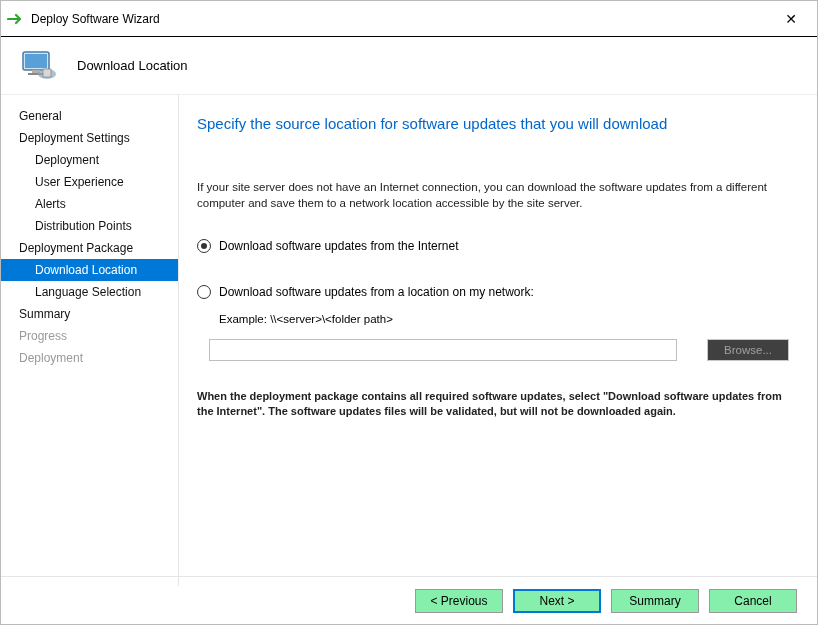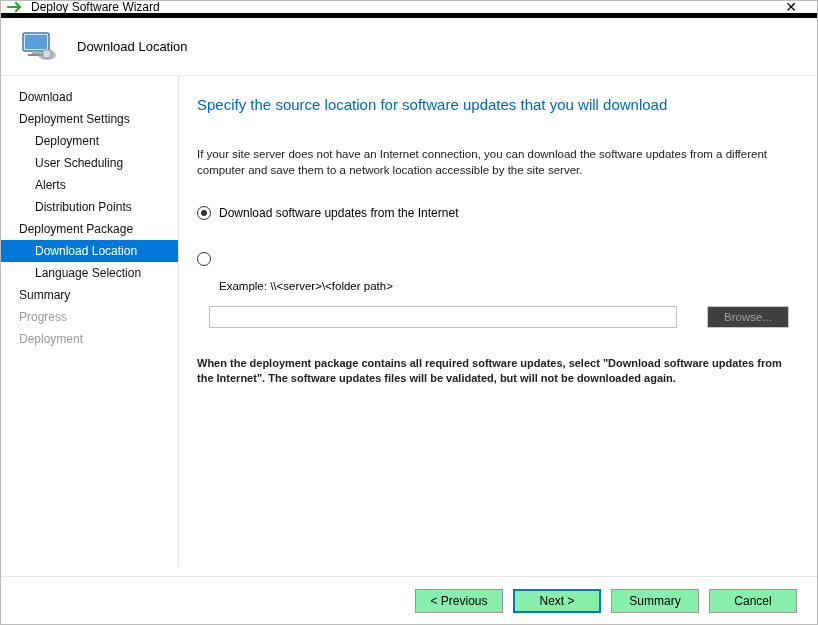--- a/index.html
+++ b/index.html
@@ -7,25 +7,25 @@
       font-family: "Segoe UI", Tahoma, sans-serif;
       font-size: 12px;
       background: #fff;
       width: 818px;
       height: 625px;
       overflow: hidden;
       position: relative;
       border: 1px solid #bbb;
     }
     .titlebar {
-      height: 17px;
+      height: 36px;
       display: flex;
       align-items: center;
       padding: 0 6px;
-      border-bottom: 5px solid #000000;
+      border-bottom: 1px solid #000000;
     }
     .titlebar .arrow-icon {
       width: 18px; height: 14px;
       display: inline-flex;
       align-items: center;
       justify-content: center;
     }
     .titlebar .title {
       margin-left: 6px;
       font-size: 12px;
@@ -75,21 +75,21 @@
     }
     .sidebar-item.disabled { color: #9a9a9a; cursor: default; }
     .main {
       flex: 1;
       padding: 20px 28px 10px 18px;
     }
     .main-heading {
       color: #0066cc;
       font-size: 15px;
       font-weight: 400;
-      margin-bottom: 34px;
+      margin-bottom: 48px;
     }
     .info-text {
       font-size: 11.5px;
       color: #222;
       margin-bottom: 28px;
       max-width: 600px;
       line-height: 1.35;
     }
     .radio-row {
       display: flex;
@@ -196,24 +196,24 @@
       <rect x="9" y="27" width="16" height="2" fill="#888"></rect>
       <ellipse cx="28" cy="28" rx="9" ry="5" fill="#8aa6bb" opacity="0.7"></ellipse>
       <path d="M24 23 L32 23 L32 31 L24 31 Z" fill="#d8d8d8" stroke="#888" stroke-width="0.8"></path>
     </svg>
   </span>
   <span class="page-label">Download Location</span>
 </div>
 
 <div class="body">
   <div class="sidebar" id="sidebar">
-      <div class="sidebar-item">Download</div>
+      <div class="sidebar-item">General</div>
       <div class="sidebar-item">Deployment Settings</div>
       <div class="sidebar-item sub">Deployment</div>
-      <div class="sidebar-item sub">User Scheduling</div>
+      <div class="sidebar-item sub">User Experience</div>
       <div class="sidebar-item sub">Alerts</div>
       <div class="sidebar-item sub">Distribution Points</div>
       <div class="sidebar-item">Deployment Package</div>
       <div class="sidebar-item sub selected">Download Location</div>
       <div class="sidebar-item sub">Language Selection</div>
       <div class="sidebar-item">Summary</div>
       <div class="sidebar-item disabled">Progress</div>
       <div class="sidebar-item disabled">Deployment</div>
     </div>
 
@@ -221,20 +221,21 @@
     <div class="main-heading">Specify the source location for software updates that you will download</div>
     <div class="info-text">If your site server does not have an Internet connection, you can download the software updates from a different computer and save them to a network location accessible by the site server.</div>
 
     <div class="radio-row">
       <span class="radio-circle checked"></span>
       <span>Download software updates from the Internet</span>
     </div>
 
     <div class="radio-row tight">
       <span class="radio-circle"></span>
+      <span>Download software updates from a location on my network:</span>
     </div>
 
     <div class="example-label">Example: \\&lt;server&gt;\&lt;folder path&gt;</div>
 
     <div class="path-row">
       <input class="path-input" type="text" disabled="" value="" style="">
       <div class="browse-btn">Browse...</div>
     </div>
 
     <div class="note-text">When the deployment package contains all required software updates, select "Download  software updates from the Internet". The software updates files will be validated, but will not be downloaded again.</div>

